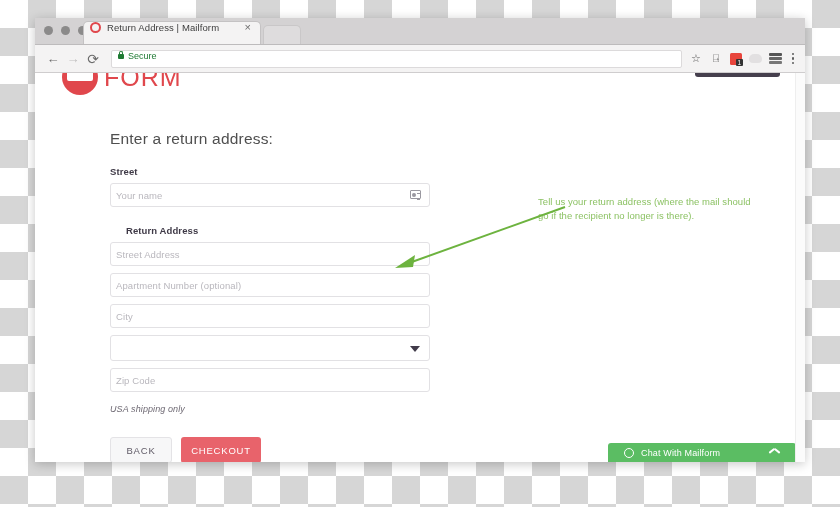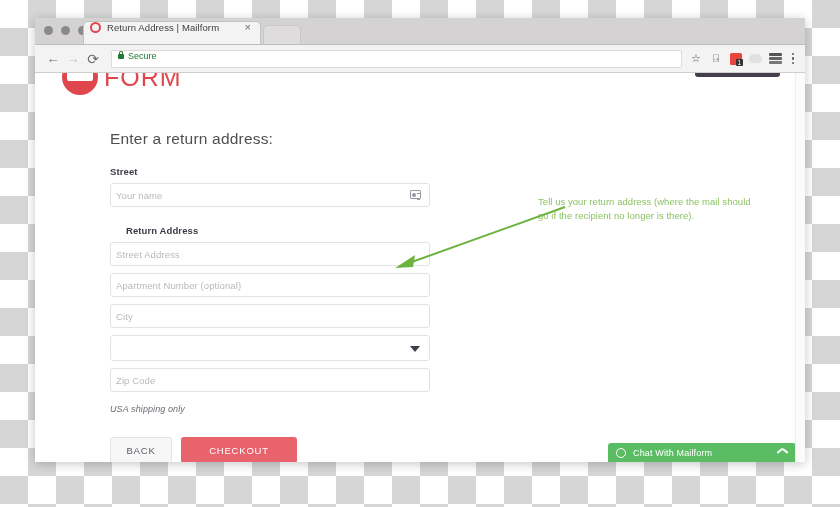--- a/index.html
+++ b/index.html
@@ -437,21 +437,21 @@
     font-family: "Liberation Sans", sans-serif;
     height: 26px;
   }
   .btn-back {
     width: 62px;
     background: #f7f7f8;
     color: #5f5a66;
     border: 1px solid #e4e3e6;
   }
   .btn-checkout {
-    width: 116px;
+    width: 80px;
     background: #e8636b;
     color: #ffffff;
   }
 
   
   .annotation-text {
     position: absolute;
     left: 503px;
     top: 122px;
     width: 215px;
@@ -474,21 +474,21 @@
     position: absolute;
     right: 9px;
     bottom: 0;
     width: 188px;
     height: 19px;
     background: #5bbd63;
     border-top-left-radius: 3px;
     border-top-right-radius: 3px;
     display: flex;
     align-items: center;
-    padding: 0 8px;
+    padding: 0 16px;
     box-sizing: border-box;
     cursor: pointer;
   }
   .chat-dot {
     width: 10px;
     height: 10px;
     border-radius: 50%;
     border: 1.5px solid #ffffff;
     box-sizing: border-box;
     flex: none;

